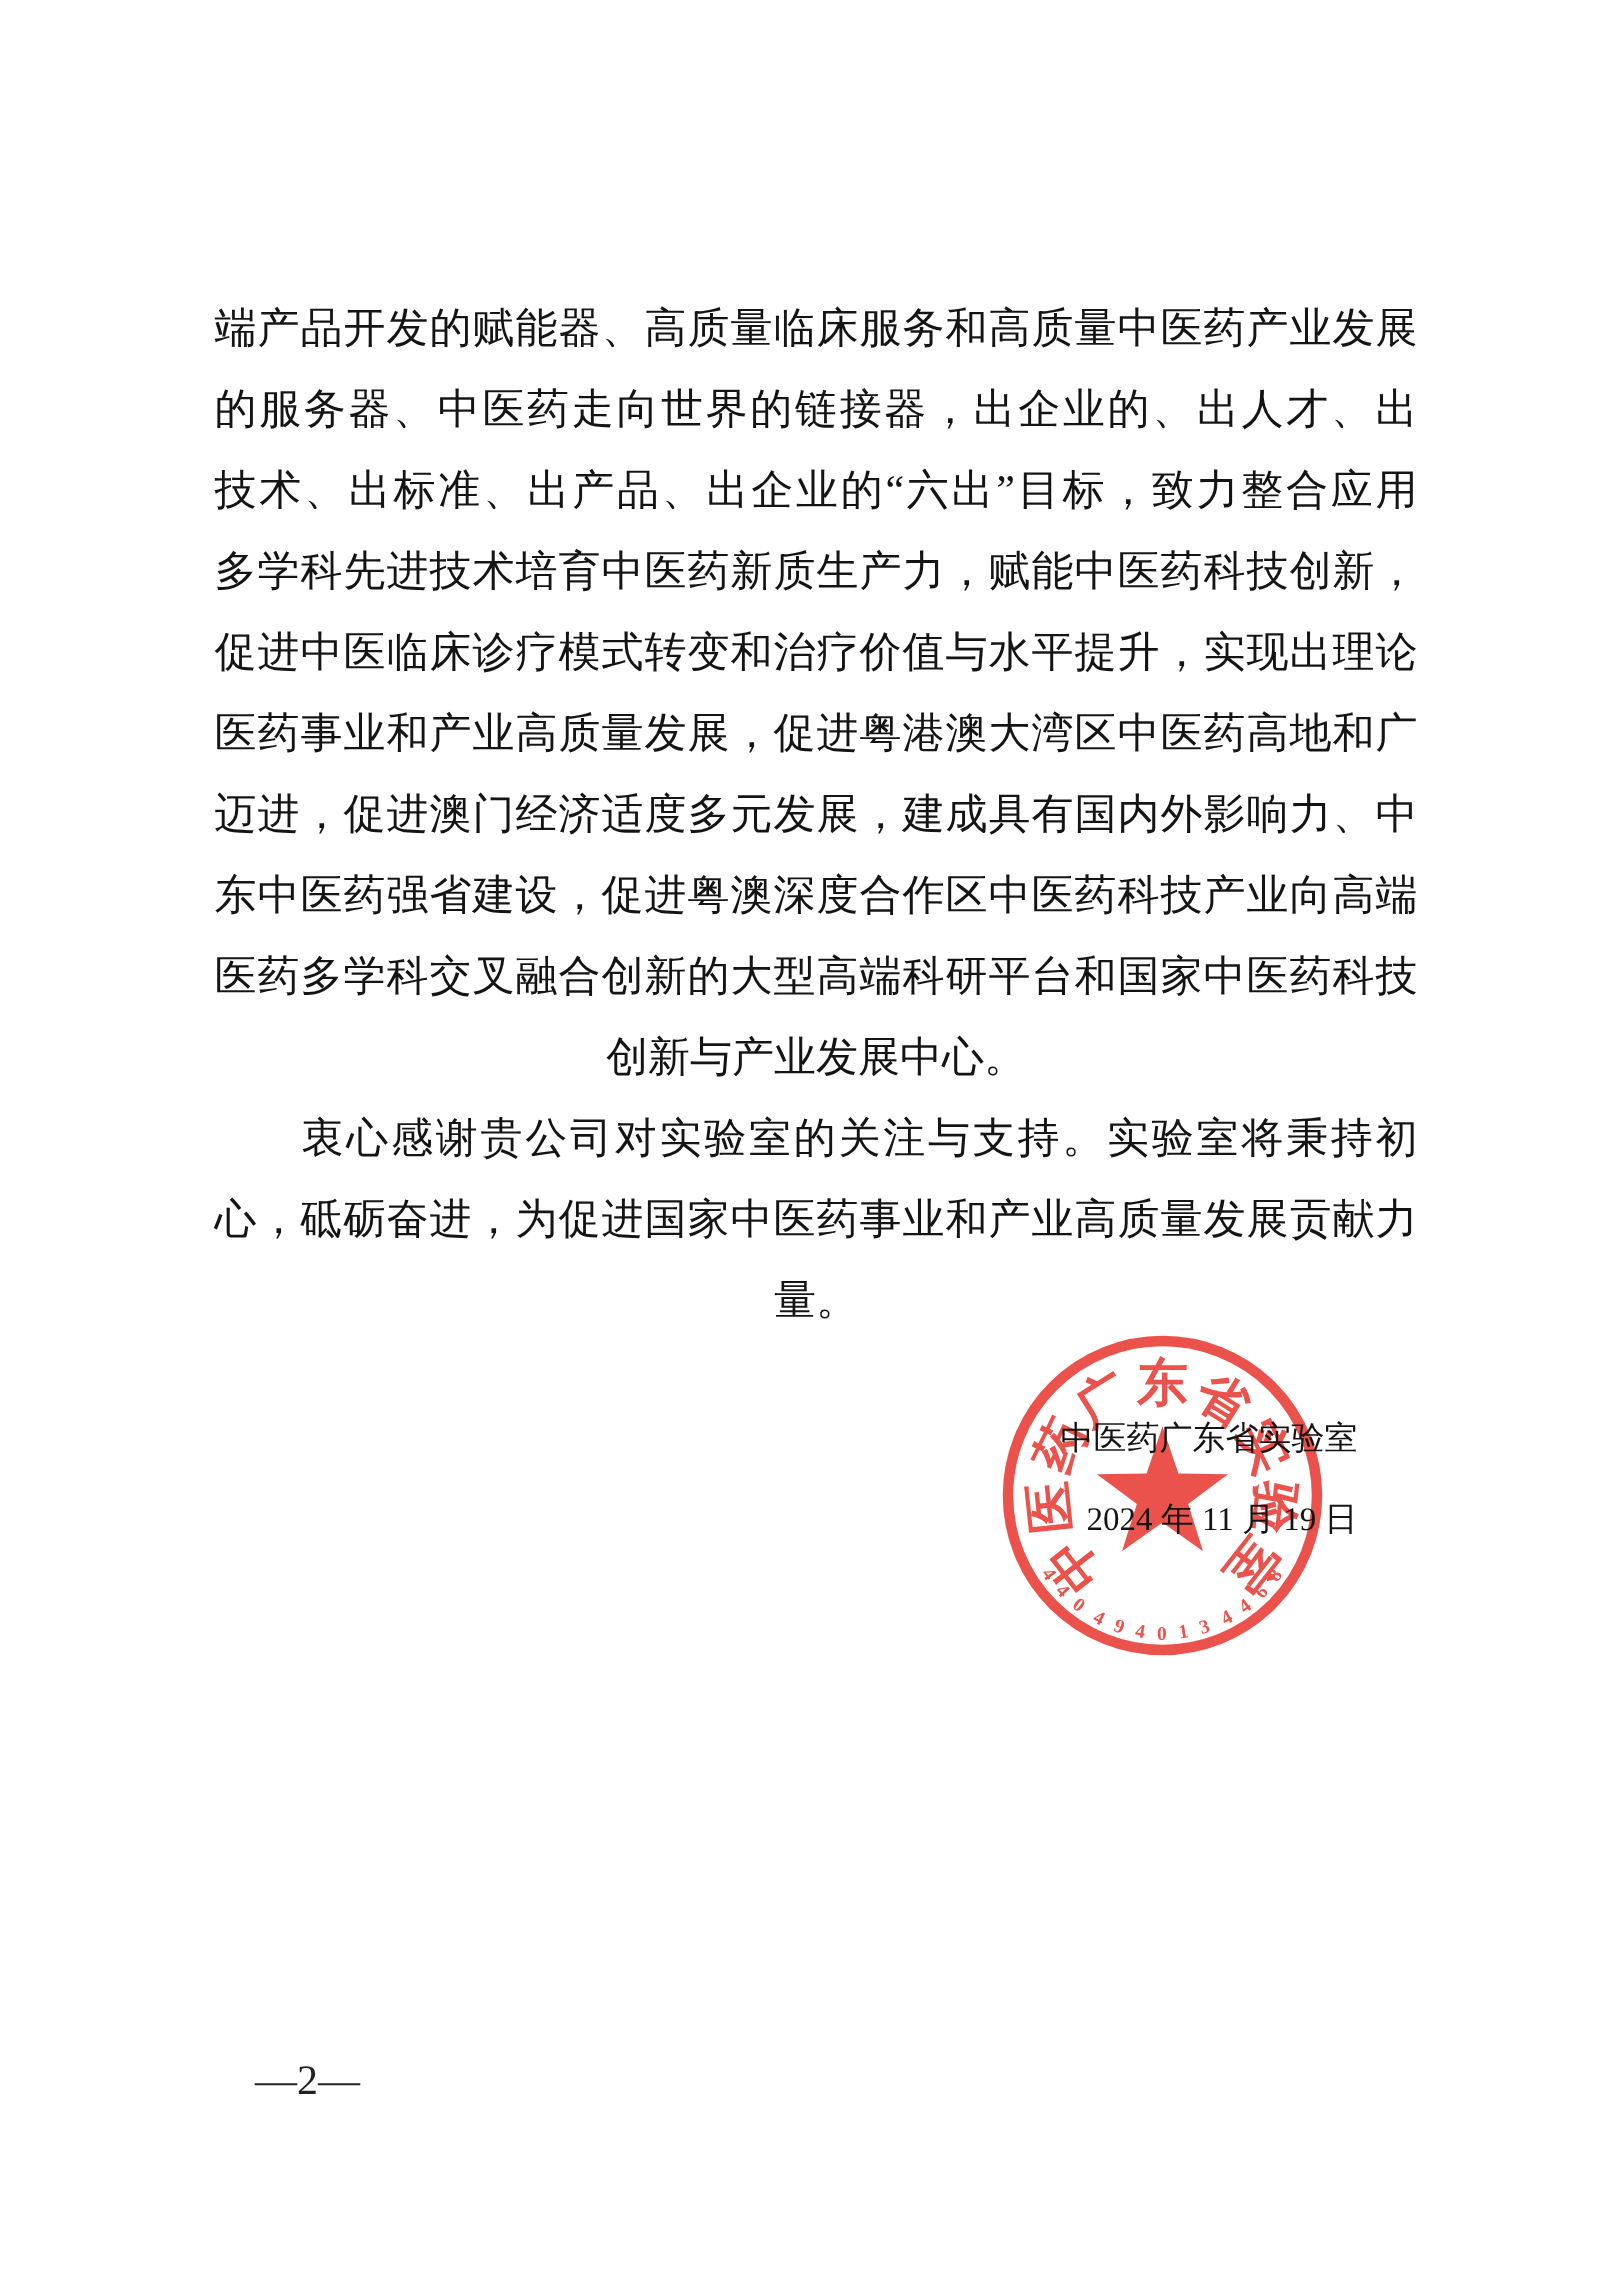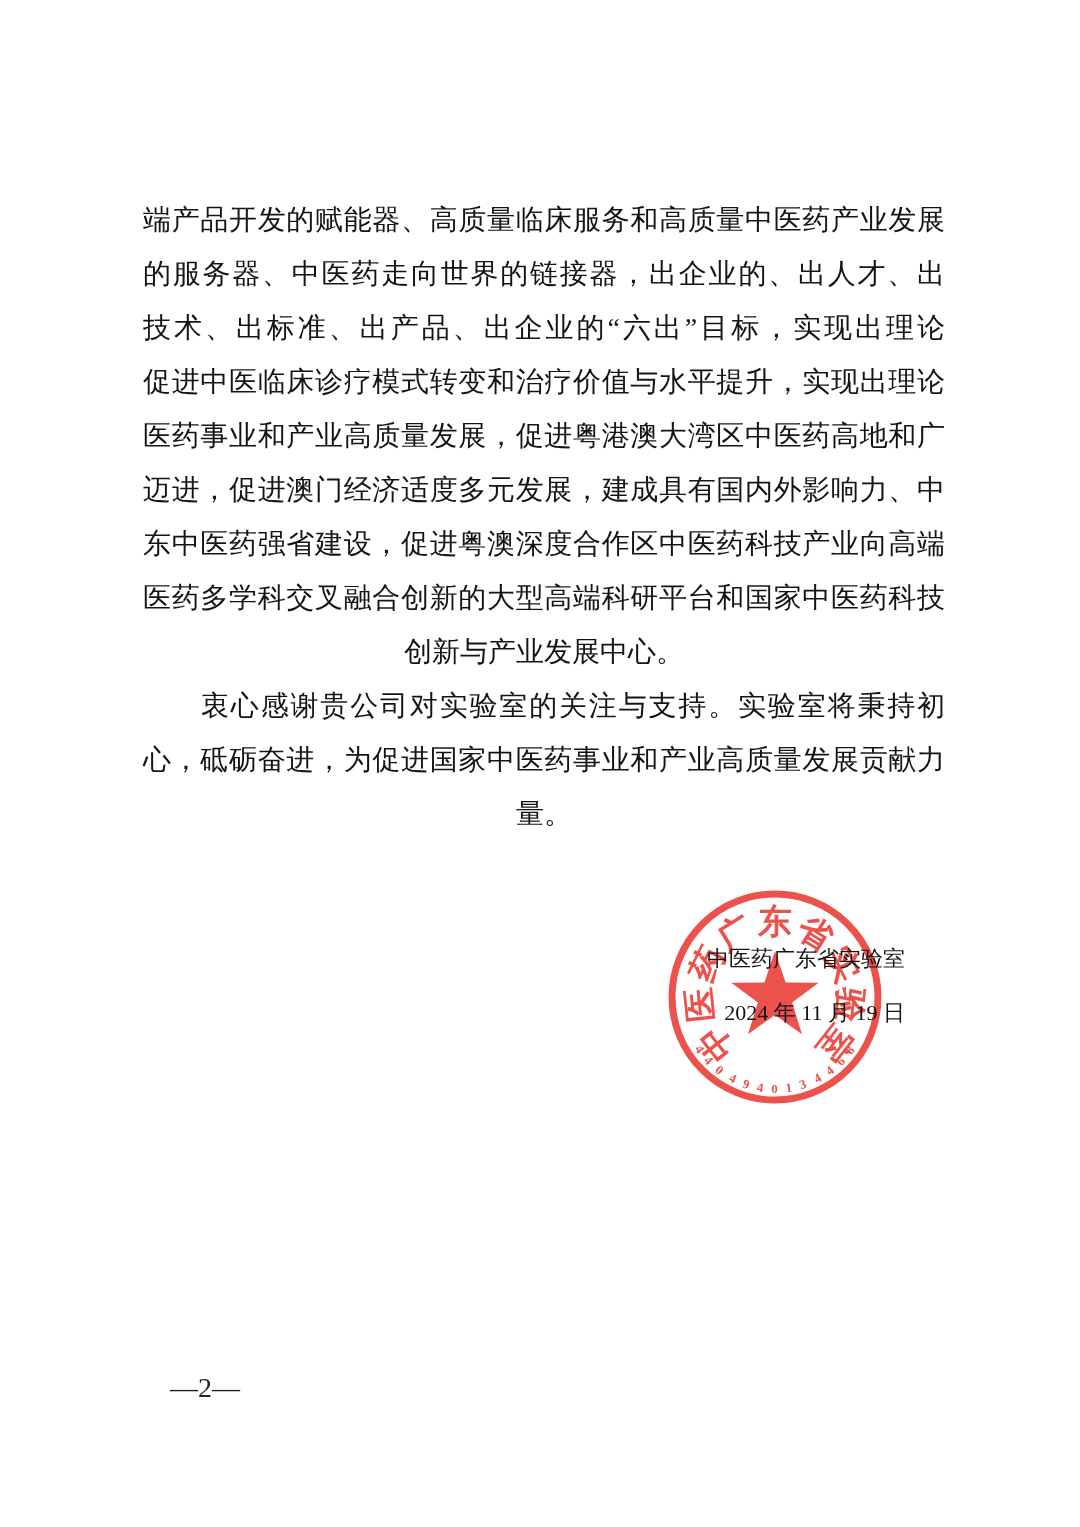--- a/index.html
+++ b/index.html
@@ -68,21 +68,22 @@
   }
 </style>
 </head>
 <body>
 
 <div class="page">
 
   <div class="body-text">
     <div class="line">端产品开发的赋能器、高质量临床服务和高质量中医药产业发展</div>
     <div class="line">的服务器、中医药走向世界的链接器，出企业的、出人才、出</div>
-    <div class="line">技术、出标准、出产品、出企业的“六出”目标，实现出理论</div>
+    <div class="line">技术、出标准、出产品、出企业的“六出”目标，致力整合应用</div>
+    <div class="line">多学科先进技术培育中医药新质生产力，赋能中医药科技创新，</div>
     <div class="line">促进中医临床诊疗模式转变和治疗价值与水平提升，实现出理论</div>
     <div class="line">医药事业和产业高质量发展，促进粤港澳大湾区中医药高地和广</div>
     <div class="line">迈进，促进澳门经济适度多元发展，建成具有国内外影响力、中</div>
     <div class="line">东中医药强省建设，促进粤澳深度合作区中医药科技产业向高端</div>
     <div class="line">医药多学科交叉融合创新的大型高端科研平台和国家中医药科技</div>
     <div class="line short">创新与产业发展中心。</div>
     <div class="line indent">衷心感谢贵公司对实验室的关注与支持。实验室将秉持初</div>
     <div class="line">心，砥砺奋进，为促进国家中医药事业和产业高质量发展贡献力</div>
     <div class="line short">量。</div>
   </div>

